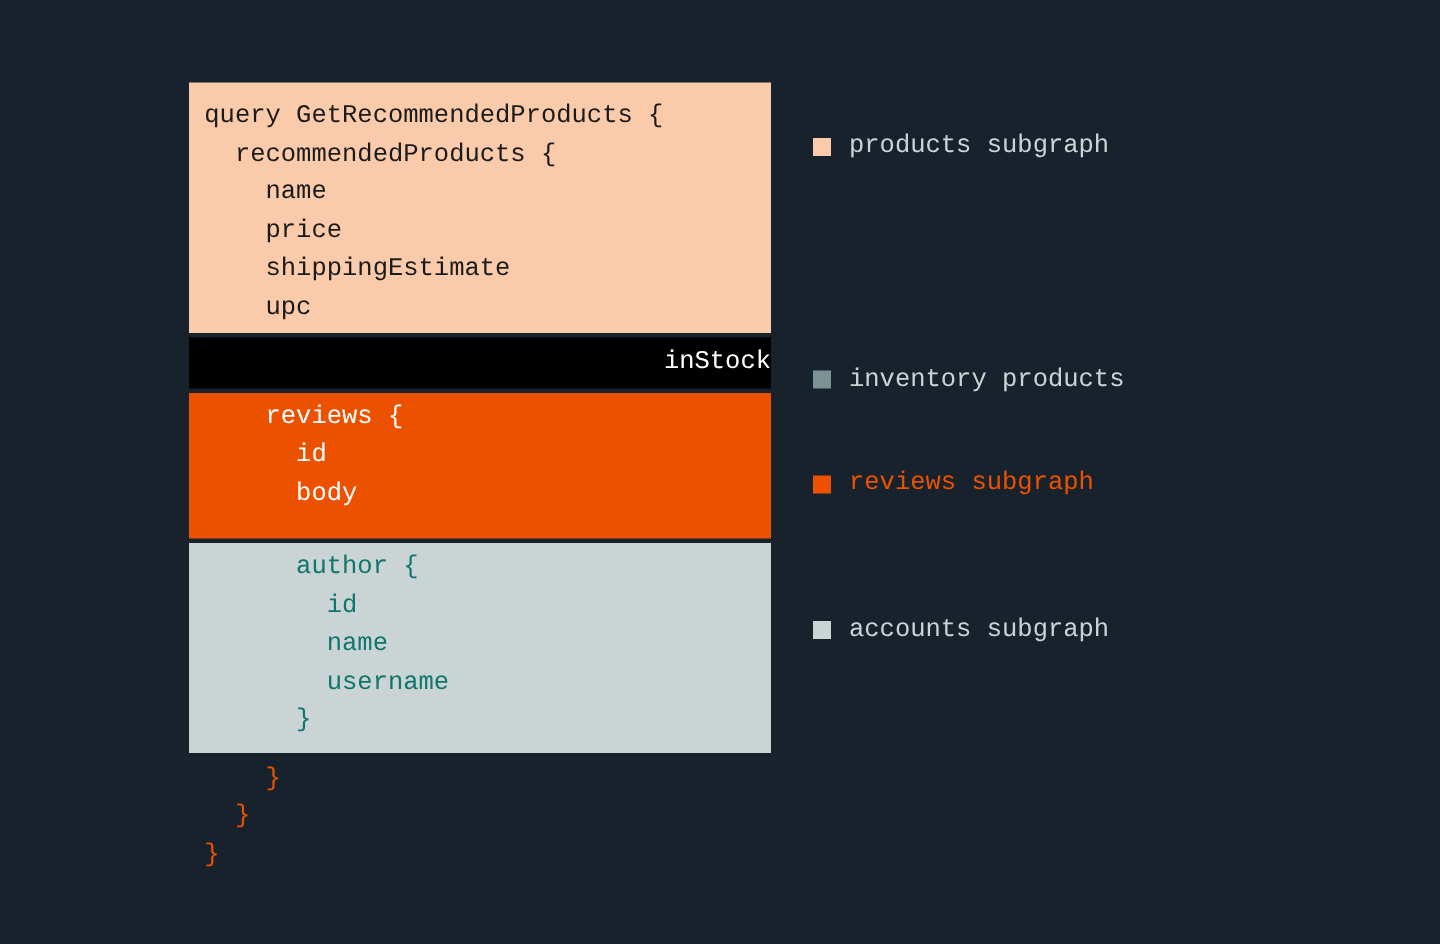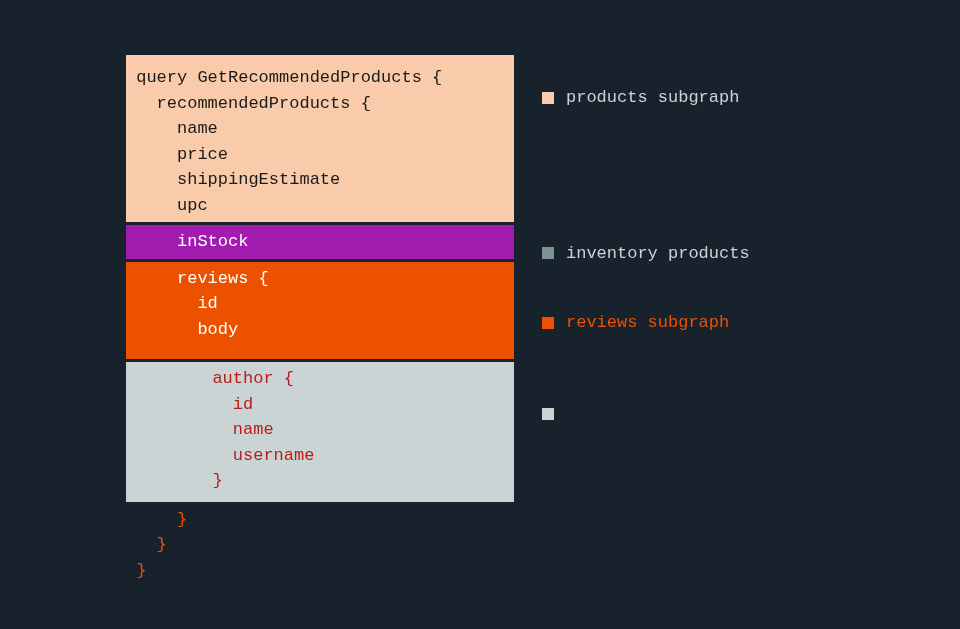--- a/index.html
+++ b/index.html
@@ -20,23 +20,23 @@
   }
   .code-column {
     width: 388px;
   }
   .block {
     padding: 4px 0;
     white-space: pre;
     margin-bottom: 3px;
   }
   .block-products { background: #facbaa; color: #1a1a1a; padding-top: 10px; }
-  .block-inventory { background: #a21caf; color: #ffffff; }
+  .block-inventory { background: #000000; color: #ffffff; text-align: right; }
   .block-reviews  { background: #ec5100; color: #ffffff; padding-bottom: 17px; }
-  .block-accounts { background: #cbd4d4; color: #b91c1c; padding-bottom: 8px; padding-left: 15px; }
+  .block-accounts { background: #cbd4d4; color: #0f766e; padding-bottom: 8px; }
 
   .closing {
     white-space: pre;
     color: #ec5100;
     padding-top: 2px;
   }
 
   .legend-column {
     padding-top: 30px;
     display: flex;
@@ -108,17 +108,18 @@
 
     <div class="legend-item">
       <span class="legend-swatch sw-reviews"></span>
       <span class="legend-label lbl-reviews">reviews subgraph</span>
     </div>
 
     <div class="gap-c"></div>
 
     <div class="legend-item">
       <span class="legend-swatch sw-accounts"></span>
+      <span class="legend-label">accounts subgraph</span>
     </div>
 
   </div>
 
 </div>
 
 </body></html>

